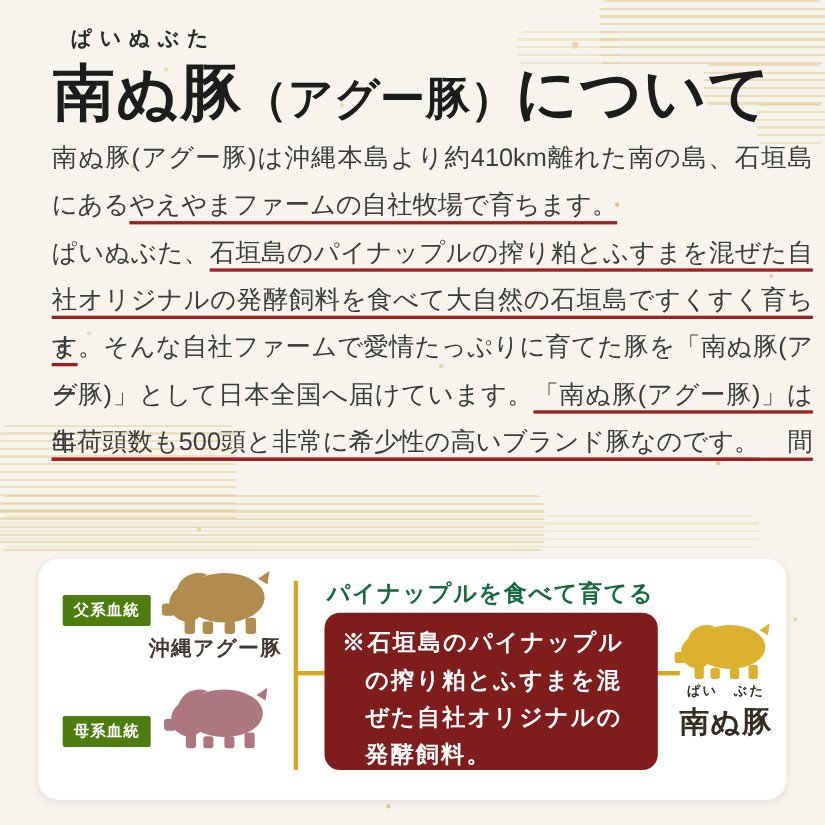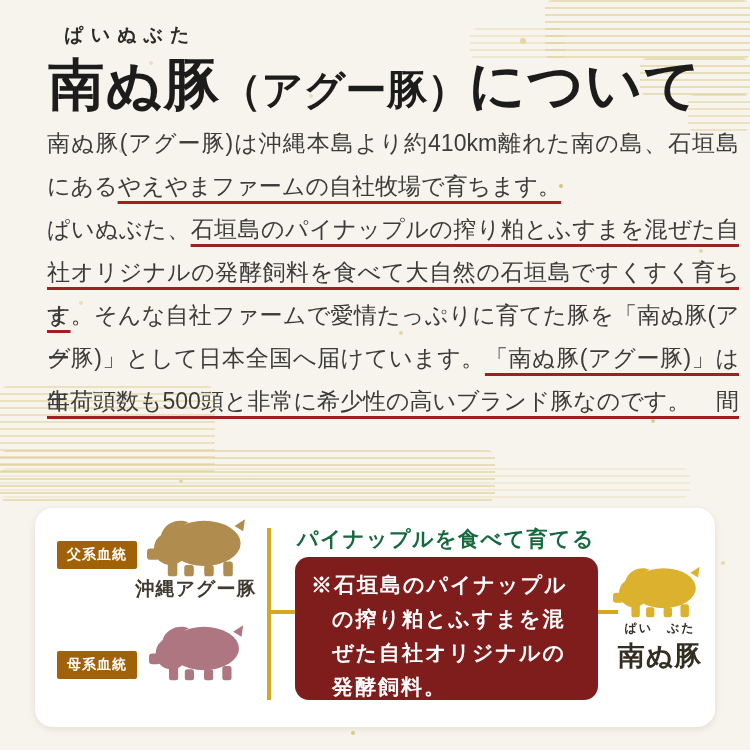--- a/index.html
+++ b/index.html
@@ -49,21 +49,21 @@
     text-decoration-thickness:3px; text-underline-offset:7px;
     text-decoration-skip-ink:none;
   }
   
   .card {
     position:absolute; left:35px; top:508px; width:680px; height:219px;
     background:#ffffff; border-radius:18px;
     box-shadow:0 2px 7px rgba(140,128,95,.18);
   }
   .badge {
-    position:absolute; left:22px; background:#a16207; color:#fff;
+    position:absolute; left:22px; background:#4d7c0f; color:#fff;
     font-size:14px; font-weight:700; letter-spacing:1px; padding:5px 10px;
     border-radius:2px;
   }
   .badge.father { top:33px; }
   .badge.mother { top:143px; }
   .breed-label {
     position:absolute; left:96px; width:130px; text-align:center;
     font-size:19px; font-weight:700; color:#403a30; letter-spacing:1px;
   }
   .breed-label.father { top:68px; }

